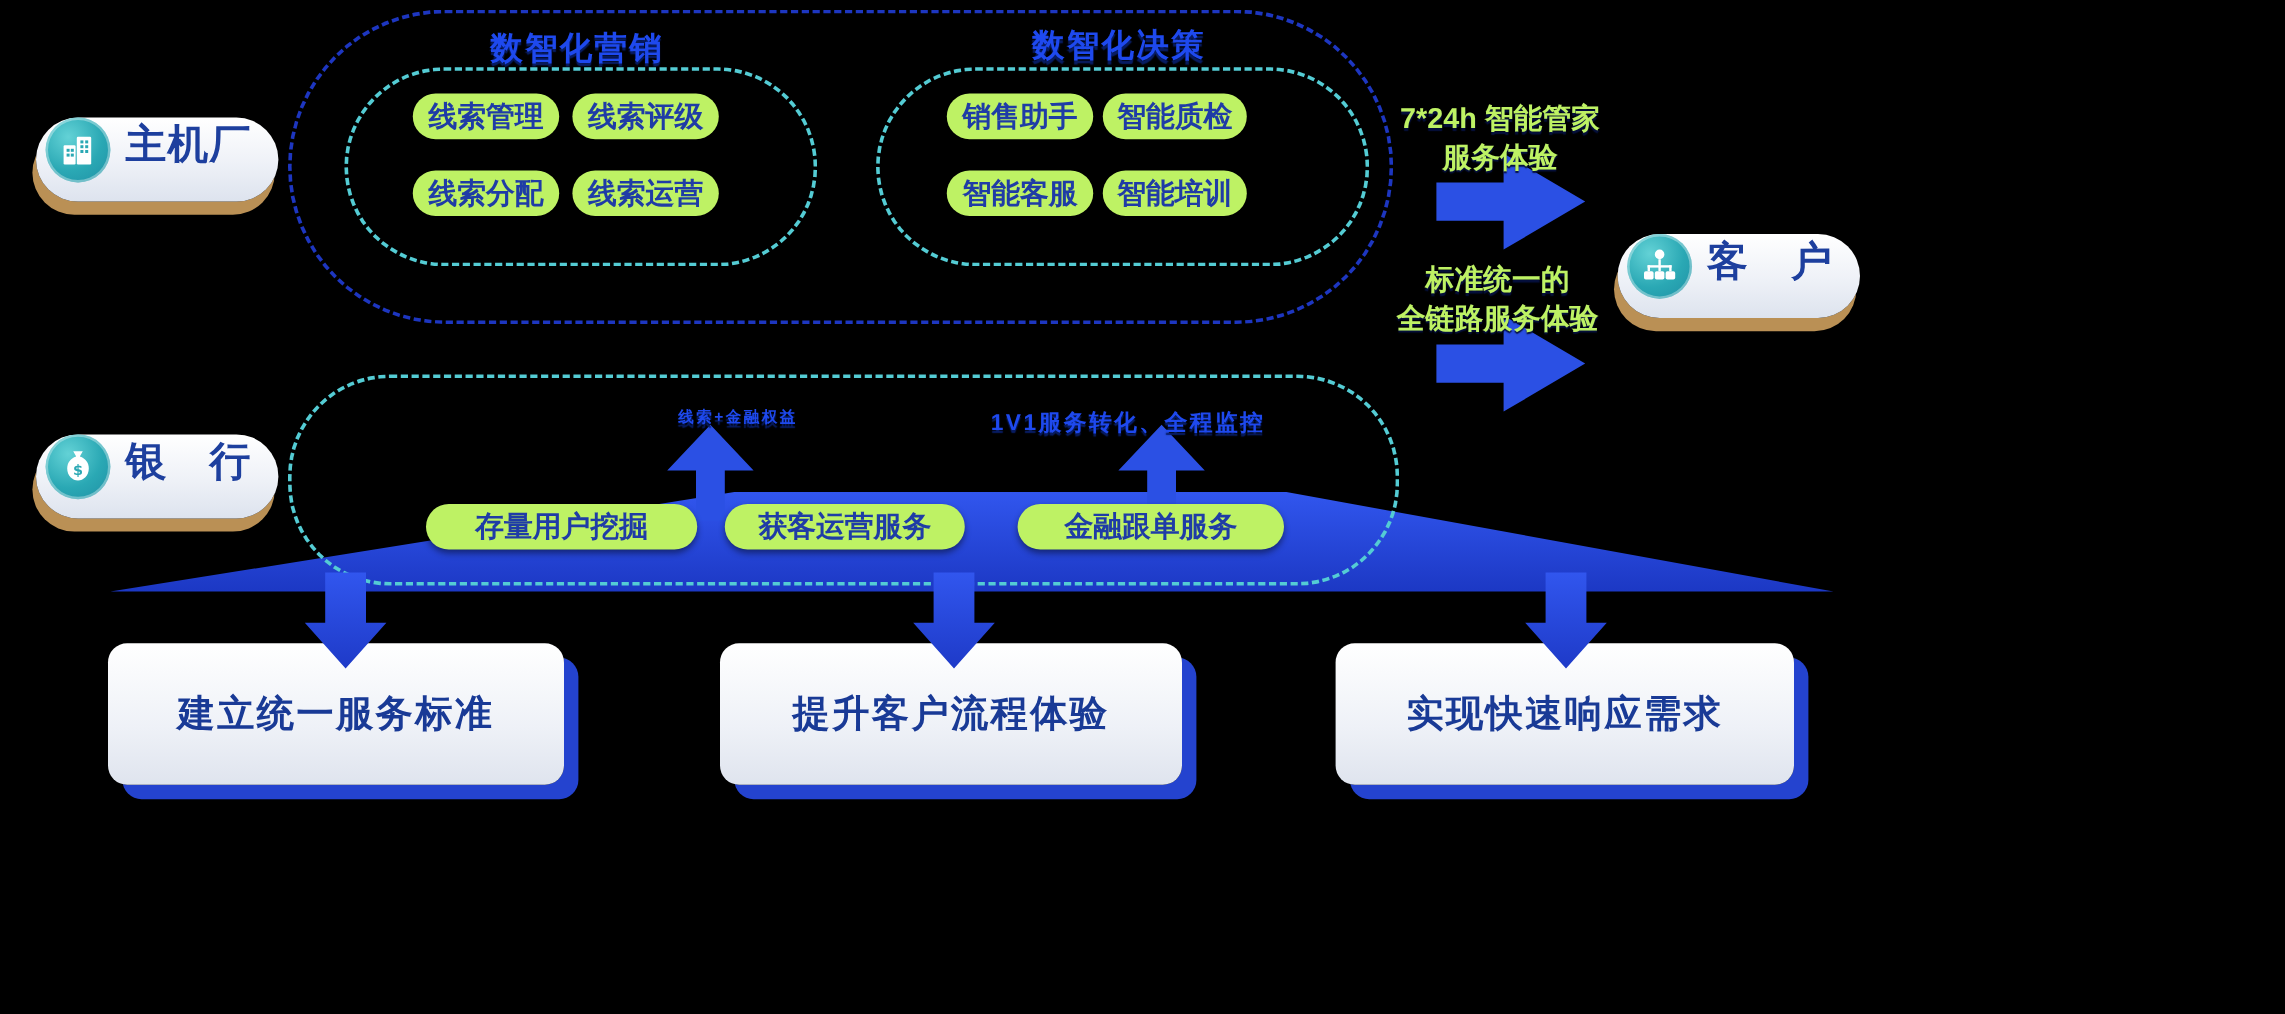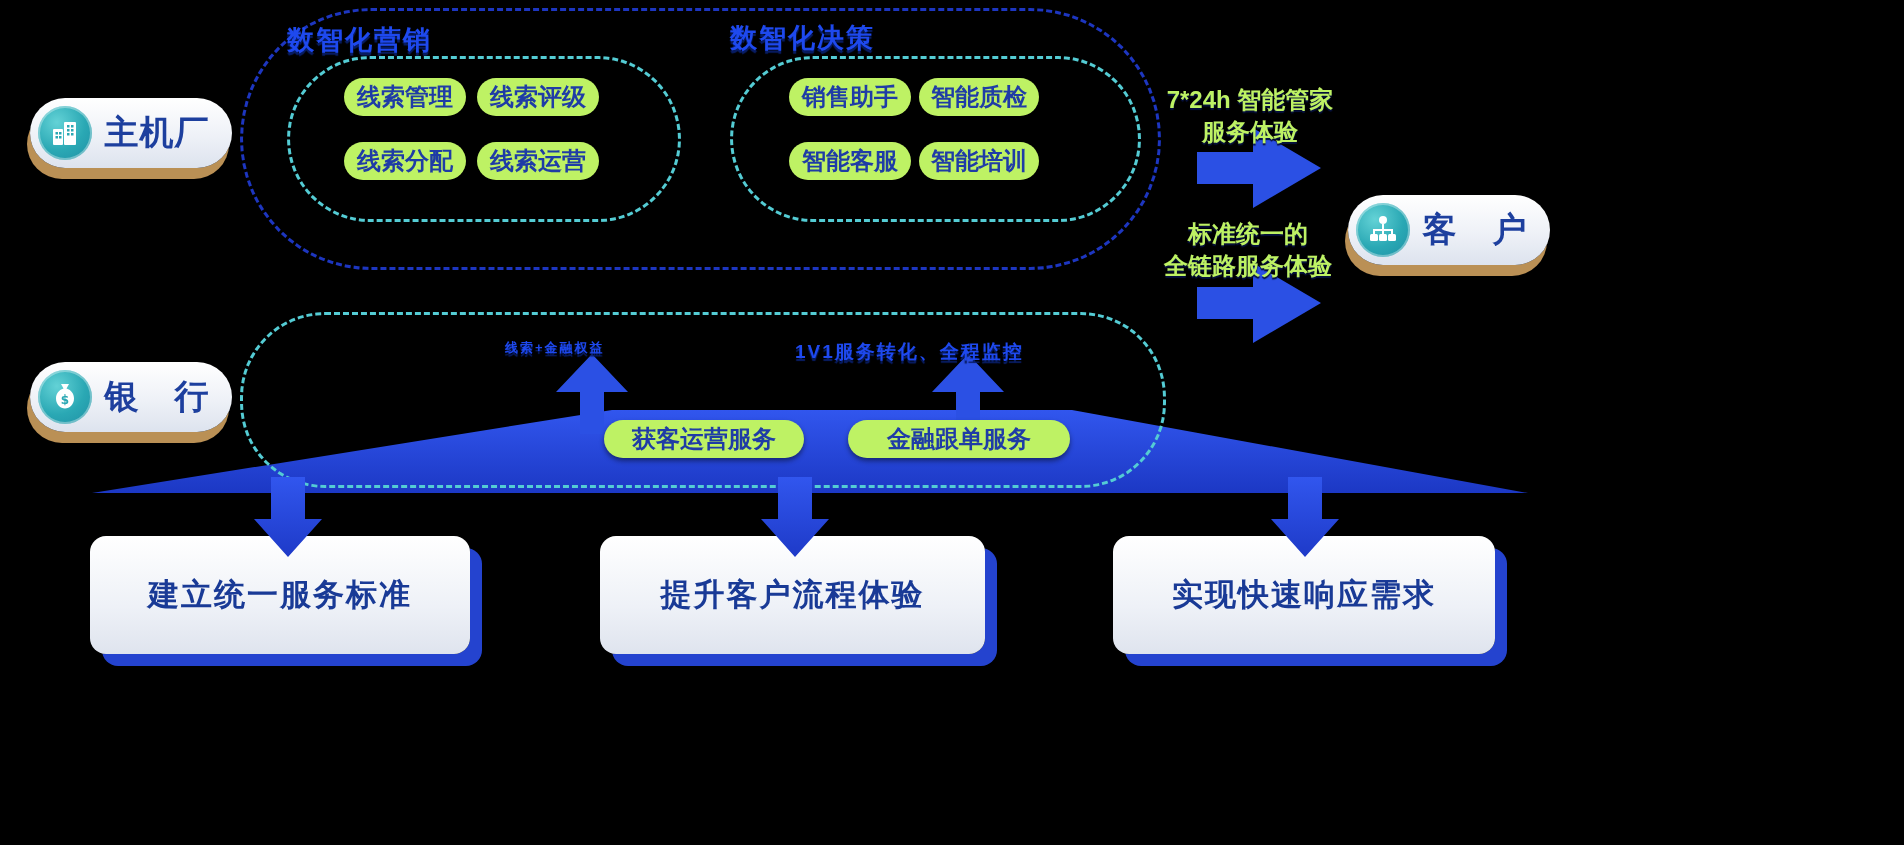--- a/index.html
+++ b/index.html
@@ -17,21 +17,21 @@
   }
   .dashed-inner{
     position:absolute;border:3px dashed #54ccd4;border-radius:83px;z-index:2;
   }
   #marketing-box{left:287px;top:56px;width:388px;height:160px;}
   #decision-box{left:730px;top:56px;width:405px;height:160px;}
   #bank-box{left:240px;top:312px;width:920px;height:170px;border-radius:85px;}
 
   
   .blue-title{
-    position:absolute;z-index:2;font-weight:bold;
+    position:absolute;z-index:2;text-align:center;font-weight:bold;
     color:#1e49ee;text-shadow:0 3px 1px #081d66;letter-spacing:2px;
   }
   #marketing-title{left:287px;top:22px;width:388px;font-size:27px;}
   #decision-title{left:730px;top:20px;width:405px;font-size:27px;}
   #middle-caption{left:740px;top:283px;width:430px;font-size:24px;}
   #bank-caption-left{left:505px;top:339px;width:220px;font-size:13px;}
   #bank-caption-right{left:795px;top:339px;width:290px;font-size:19px;}
 
   
   .pill{
@@ -49,21 +49,21 @@
   #d-pill-2{left:789px;top:142px;width:122px;}
   #d-pill-3{left:919px;top:142px;width:120px;}
   #b-pill-0{left:355px;top:420px;width:226px;}
   #b-pill-1{left:604px;top:420px;width:200px;font-family:Liberation Serif, serif;}
   #b-pill-2{left:848px;top:420px;width:222px;}
 
   
   .actor{
     position:absolute;z-index:2;width:202px;height:70px;border-radius:38px;
     background:linear-gradient(180deg,#ffffff 0%,#eef1f7 55%,#dde3ee 100%);
-    box-shadow:-3px 11px 0 #ba9055;display:flex;align-items:center;
+    box-shadow:-3px 11px 0 #ba9055;display:flex;
   }
   #actor-oem{left:30px;top:98px;}
   #actor-bank{left:30px;top:362px;}
   #actor-customer{left:1348px;top:195px;}
   .actor-icon{
     width:54px;height:54px;border-radius:50%;flex:none;margin-left:8px;
     background:radial-gradient(circle at 35% 30%,#63d2d6 0%,#2aa8b4 55%,#1f8fa4 100%);
     box-shadow:inset 0 0 0 2px rgba(255,255,255,.35);
     display:flex;align-items:center;justify-content:center;
   }
@@ -124,20 +124,21 @@
   <div class="dashed-inner" id="decision-box"></div>
   <div class="pill" id="d-pill-0">销售助手</div>
   <div class="pill" id="d-pill-1">智能质检</div>
   <div class="pill" id="d-pill-2">智能客服</div>
   <div class="pill" id="d-pill-3">智能培训</div>
 
 
   <div class="dashed-inner" id="bank-box"></div>
   <div class="blue-title" id="bank-caption-left">线索+金融权益</div>
   <div class="blue-title" id="bank-caption-right">1V1服务转化、全程监控</div>
+  <div class="pill" id="b-pill-0">存量用户挖掘</div>
   <div class="pill" id="b-pill-1">获客运营服务</div>
   <div class="pill" id="b-pill-2">金融跟单服务</div>
 
   <div class="actor" id="actor-oem">
     <span class="actor-icon">
       <svg width="32" height="32" viewBox="0 0 32 32">
         <rect x="4" y="12" width="10" height="16" rx="1" fill="#fff"></rect>
         <rect x="15" y="5" width="12" height="23" rx="1" fill="#fff"></rect>
         <rect x="6.5" y="15" width="2.5" height="2.5" fill="#2aa8b4"></rect>
           <rect x="10" y="15" width="2.5" height="2.5" fill="#2aa8b4"></rect>

